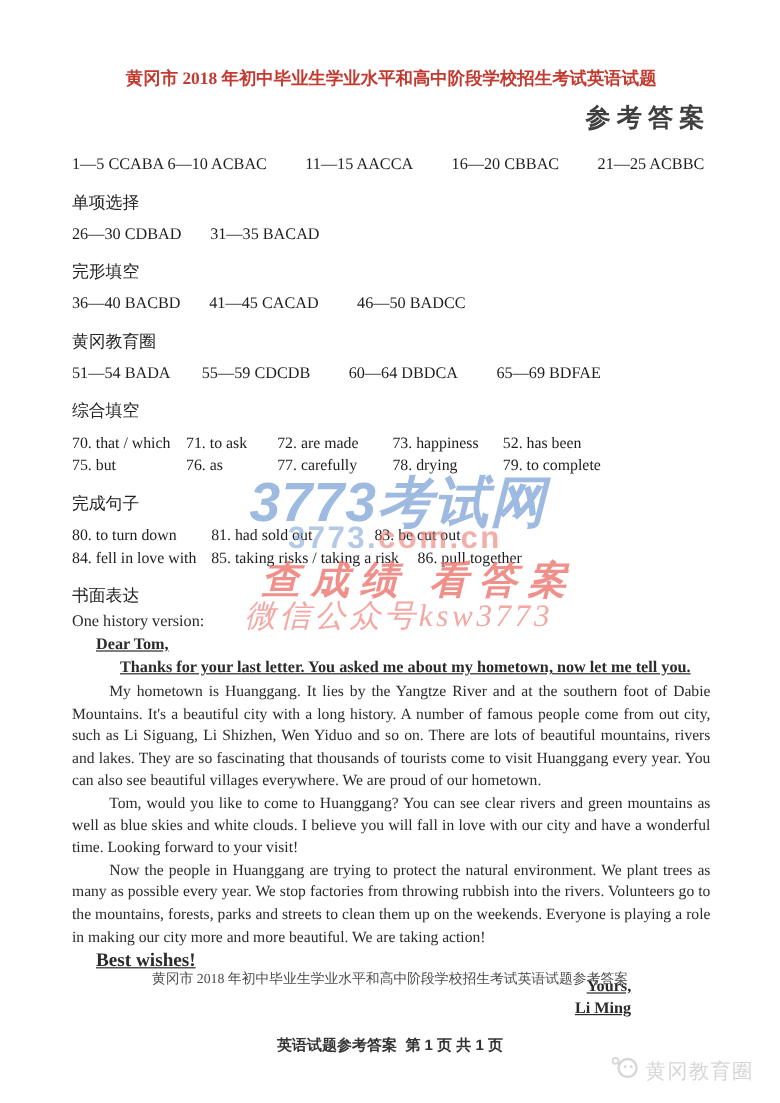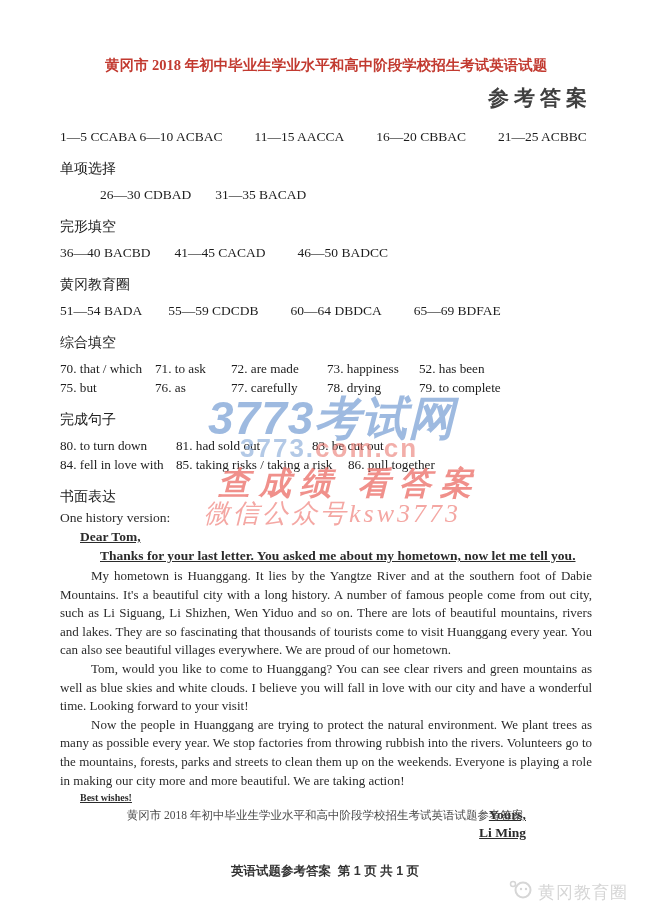--- a/index.html
+++ b/index.html
@@ -17,21 +17,21 @@
   .ans-line > span:last-child{margin-right:0;}
   .grid5{display:grid;grid-template-columns:95px 76px 96px 92px auto;font-size:13.2px;line-height:19px;color:#1d1d1d;}
   .grid4{display:grid;grid-template-columns:116px 136px 126px auto;font-size:13.2px;line-height:19px;color:#1d1d1d;}
   .grid3{display:grid;grid-template-columns:116px 172px auto;font-size:13.2px;line-height:19px;color:#1d1d1d;}
   .writing{margin-bottom:0;}
   .intro{font-size:13.5px;margin:0 0 3px 0;}
   .bold-u{font-weight:bold;text-decoration:underline;}
   .salutation{font-size:13.5px;margin:0 0 3px 20px;}
   .opening{font-size:13.5px;margin:0 0 3px 40px;}
   .para{font-size:13px;line-height:18.6px;text-align:justify;text-indent:31px;margin:0;}
-  .closing{font-size:10px;margin:2px 0 4px 20px;}
+  .closing{font-size:16px;margin:2px 0 4px 20px;}
   .signoff{font-size:13.5px;text-align:right;margin:2px 66px 2px 0;}
   .footer1{position:absolute;left:0;top:808px;width:100%;text-align:center;font-size:11.5px;color:#4a4a4a;}
   .footer2{position:absolute;left:0;top:863px;width:100%;text-align:center;font-size:12.5px;font-weight:bold;color:#333;
     font-family:"Liberation Sans","DejaVu Sans",sans-serif;white-space:pre;}
   
   .wm{position:absolute;pointer-events:none;white-space:nowrap;}
   .wm-site{left:208px;top:388px;font-size:46px;font-weight:bold;font-style:italic;
     font-family:"Liberation Sans","DejaVu Sans",sans-serif;color:rgba(125,163,213,0.75);letter-spacing:1px;}
   .wm-url{left:240px;top:433px;font-size:26px;font-weight:bold;
     font-family:"Liberation Sans","DejaVu Sans",sans-serif;letter-spacing:2px;}
@@ -57,21 +57,21 @@
       <span>1—5 CCABA 6—10 ACBAC</span>
       <span>11—15 AACCA</span>
       <span>16—20 CBBAC</span>
       <span>21—25 ACBBC</span>
     </div>
   </div>
 
   <div class="section">
     <div class="sec-header">单项选择</div>
     <div class="ans-line">
-      <span style="margin-right:24px;margin-left:40px;">26—30 CDBAD</span>
+      <span style="margin-right:24px;">26—30 CDBAD</span>
       <span>31—35 BACAD</span>
     </div>
   </div>
 
   <div class="section">
     <div class="sec-header">完形填空</div>
     <div class="ans-line">
       <span style="margin-right:24px;">36—40 BACBD</span>
       <span>41—45 CACAD</span>
       <span>46—50 BADCC</span>

